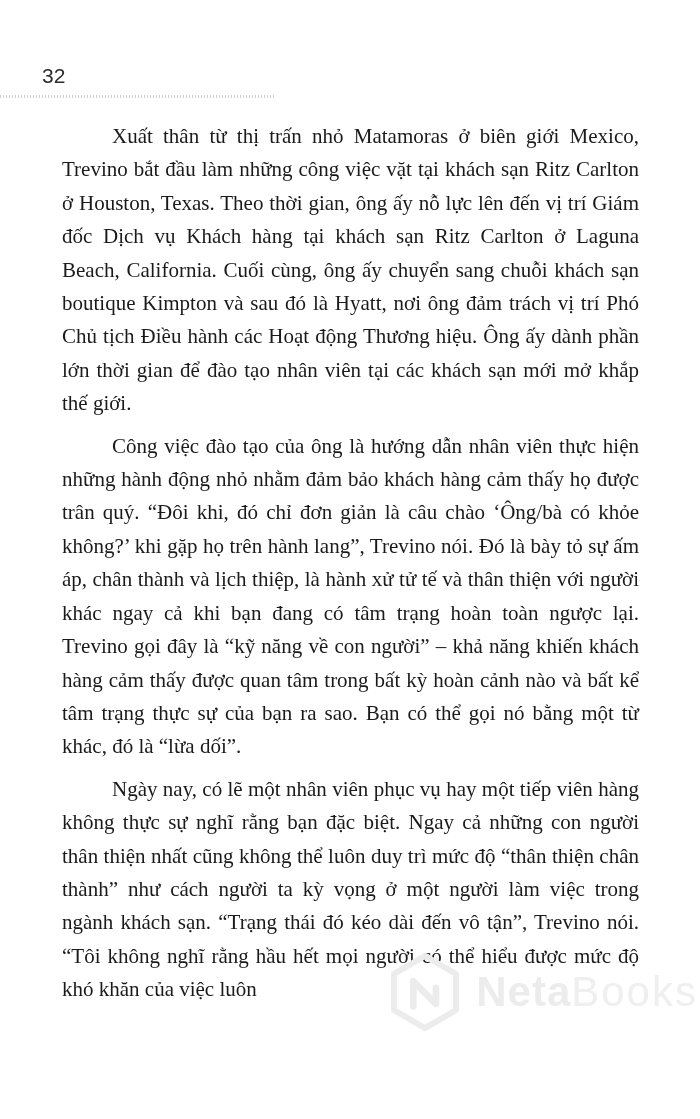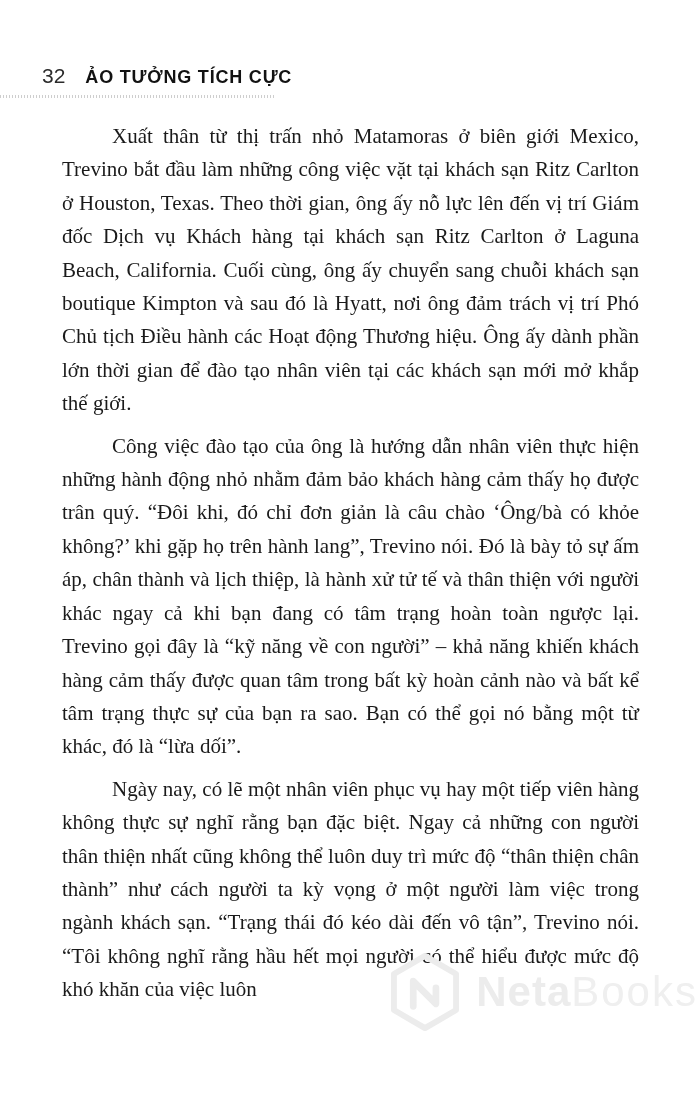--- a/index.html
+++ b/index.html
@@ -84,21 +84,20 @@
   .wm-books { font-size: 42px; font-weight: 400; color: #efefef; letter-spacing: 2px; }
   .wm-vn    { font-size: 24px; font-weight: 700; color: #efefef; margin-left: 6px; }
 </style>
 </head>
 <body>
 
 <div class="page">
 
   <div class="page-header">
     <span class="page-number">32</span>
-    <span class="header-title">ẢO TƯỞNG TÍCH CỰC</span>
   </div>
   <div class="header-rule"></div>
 
   <div class="text-block">
     <p>Xuất thân từ thị trấn nhỏ Matamoras ở biên giới Mexico, Trevino bắt đầu làm những công việc vặt tại khách sạn Ritz Carlton ở Houston, Texas. Theo thời gian, ông ấy nỗ lực lên đến vị trí Giám đốc Dịch vụ Khách hàng tại khách sạn Ritz Carlton ở Laguna Beach, California. Cuối cùng, ông ấy chuyển sang chuỗi khách sạn boutique Kimpton và sau đó là Hyatt, nơi ông đảm trách vị trí Phó Chủ tịch Điều hành các Hoạt động Thương hiệu. Ông ấy dành phần lớn thời gian để đào tạo nhân viên tại các khách sạn mới mở khắp thế giới.</p>
     <p>Công việc đào tạo của ông là hướng dẫn nhân viên thực hiện những hành động nhỏ nhằm đảm bảo khách hàng cảm thấy họ được trân quý. “Đôi khi, đó chỉ đơn giản là câu chào ‘Ông/bà có khỏe không?’ khi gặp họ trên hành lang”, Trevino nói. Đó là bày tỏ sự ấm áp, chân thành và lịch thiệp, là hành xử tử tế và thân thiện với người khác ngay cả khi bạn đang có tâm trạng hoàn toàn ngược lại. Trevino gọi đây là “kỹ năng về con người” – khả năng khiến khách hàng cảm thấy được quan tâm trong bất kỳ hoàn cảnh nào và bất kể tâm trạng thực sự của bạn ra sao. Bạn có thể gọi nó bằng một từ khác, đó là “lừa dối”.</p>
     <p>Ngày nay, có lẽ một nhân viên phục vụ hay một tiếp viên hàng không thực sự nghĩ rằng bạn đặc biệt. Ngay cả những con người thân thiện nhất cũng không thể luôn duy trì mức độ “thân thiện chân thành” như cách người ta kỳ vọng ở một người làm việc trong ngành khách sạn. “Trạng thái đó kéo dài đến vô tận”, Trevino nói. “Tôi không nghĩ rằng hầu hết mọi người có thể hiểu được mức độ khó khăn của việc luôn</p>
   </div>
 
   <div class="watermark">

